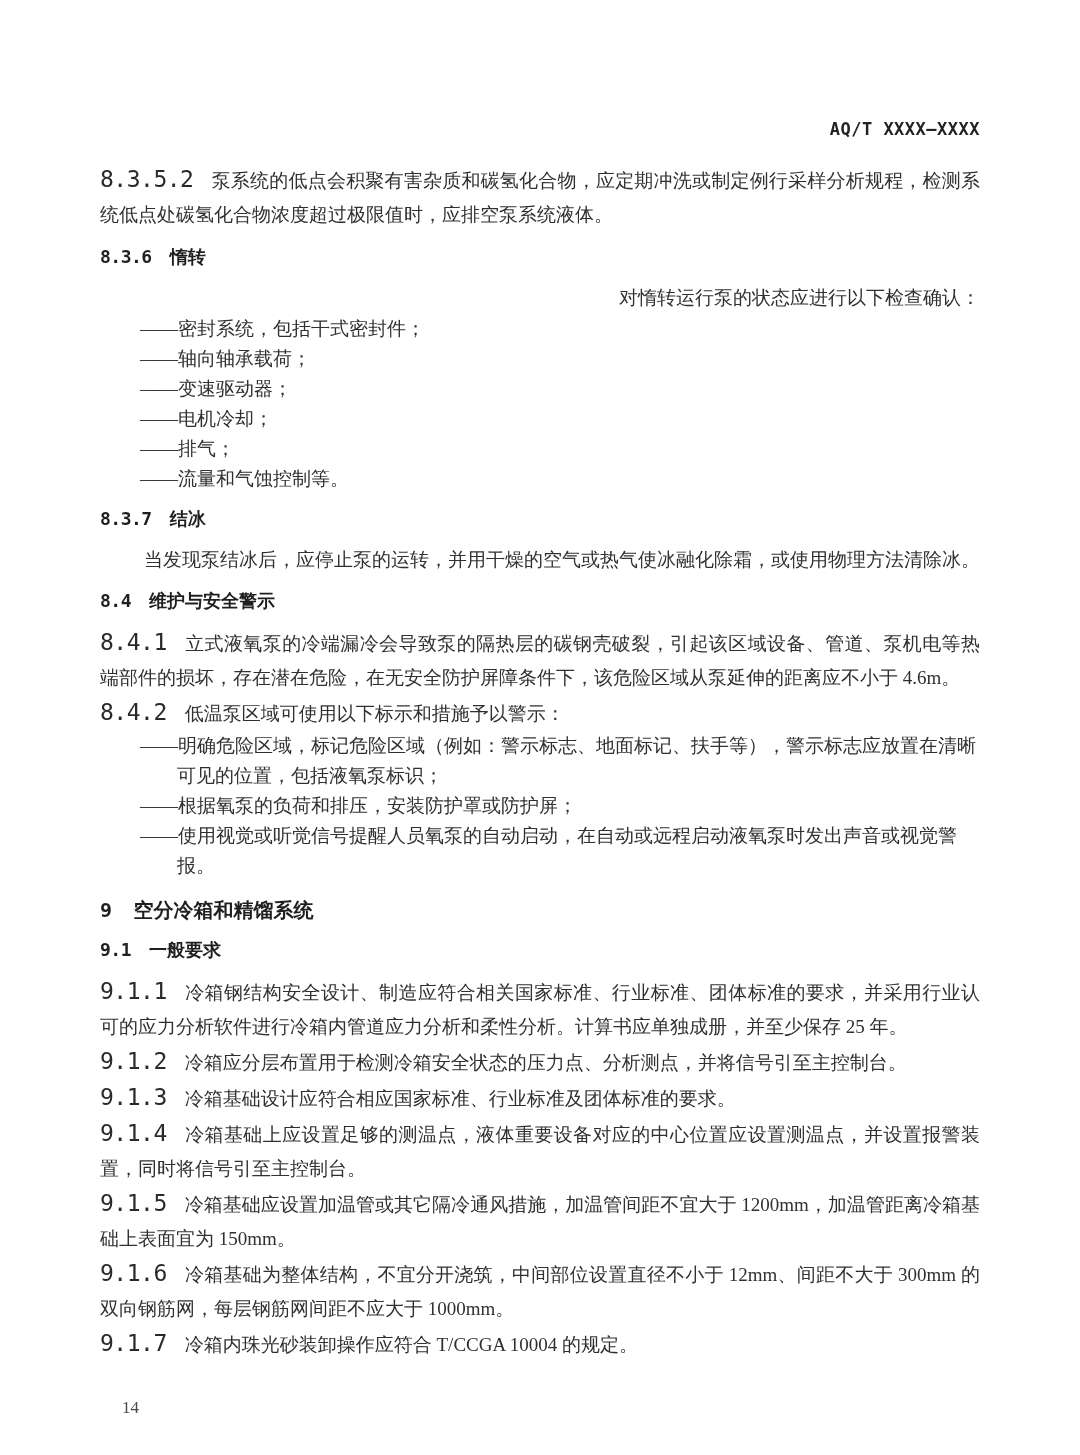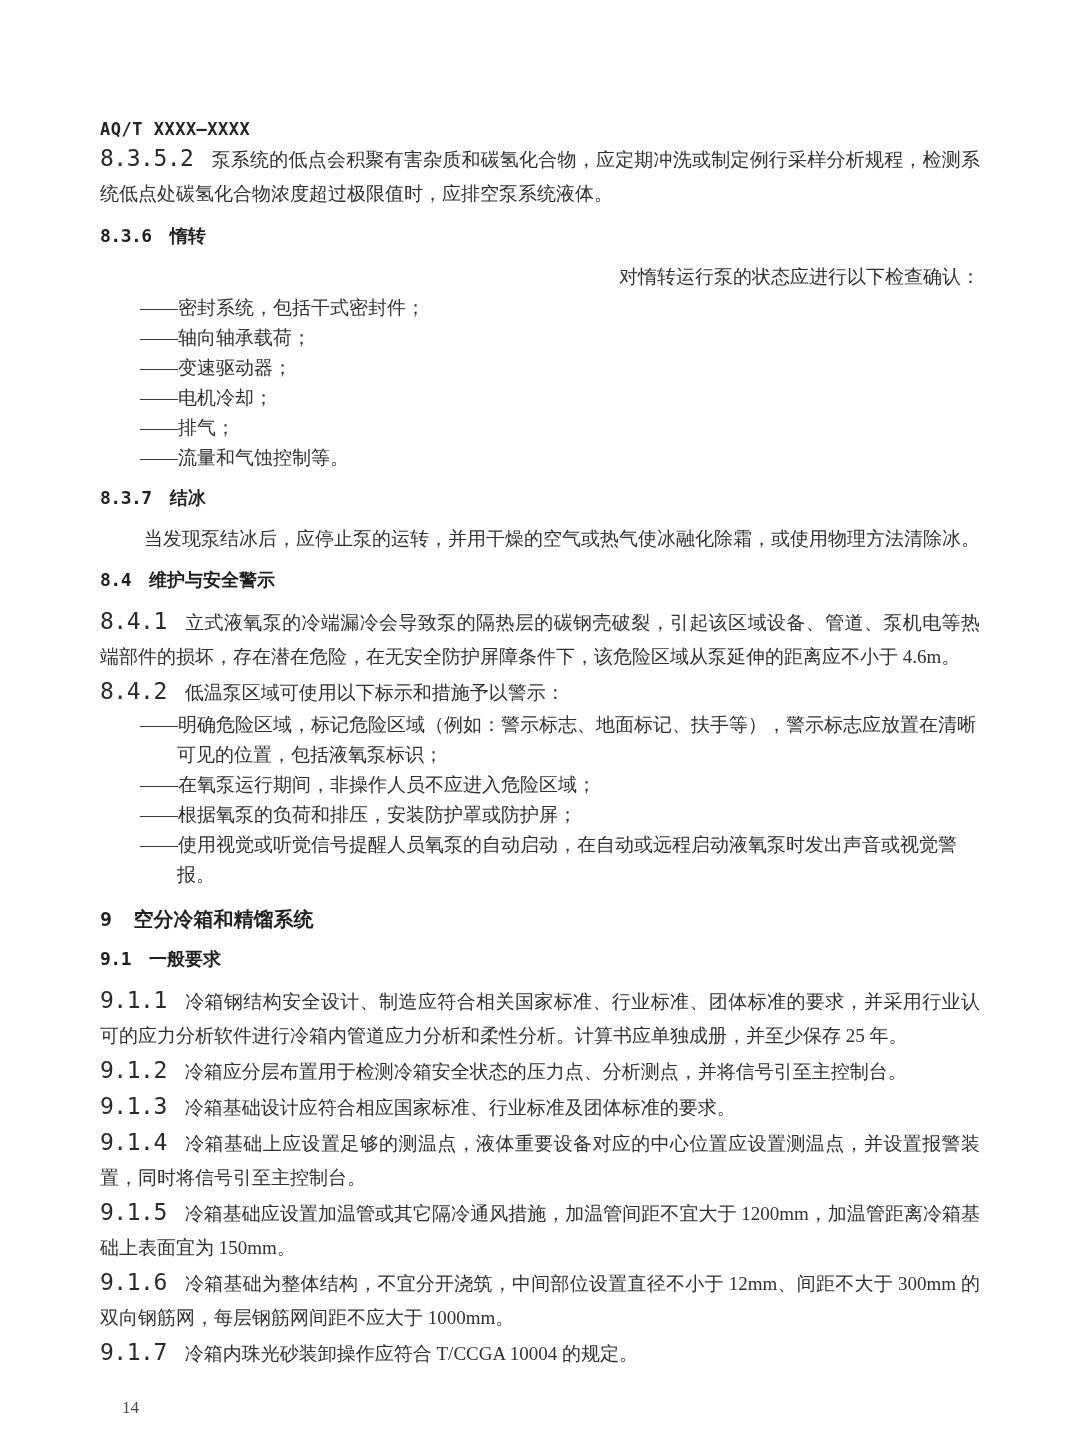--- a/index.html
+++ b/index.html
@@ -21,21 +21,22 @@
     overflow: hidden;
   }
   .doc-header {
     font-family: "DejaVu Sans Mono", "Liberation Mono", monospace;
     font-size: 17px;
     font-weight: 600;
     letter-spacing: 0.5px;
     color: #222222;
     height: 22px;
     line-height: 22px;
-    margin-bottom: 1px;
+    margin-bottom: 22px;
+    text-align: right;
   }
   .doc-body { width: 880px; }
 
   .block { margin: 0; font-weight: normal; }
 
   
   p.numbered {
     line-height: 34px;
     text-align: justify;
     text-justify: inter-ideograph;
@@ -116,21 +117,20 @@
       <p class="block dash"><span class="txt">——变速驱动器；</span></p>
       <p class="block dash"><span class="txt">——电机冷却；</span></p>
       <p class="block dash"><span class="txt">——排气；</span></p>
       <p class="block dash"><span class="txt">——流量和气蚀控制等。</span></p>
       <h4 class="block heading"><span class="num">8.3.7</span><span class="txt">结冰</span></h4>
       <p class="block indent"><span class="txt">当发现泵结冰后，应停止泵的运转，并用干燥的空气或热气使冰融化除霜，或使用物理方法清除冰。</span></p>
       <h3 class="block section"><span class="num">8.4</span><span class="txt">维护与安全警示</span></h3>
       <p class="block numbered"><span class="num">8.4.1</span><span class="txt">立式液氧泵的冷端漏冷会导致泵的隔热层的碳钢壳破裂，引起该区域设备、管道、泵机电等热端部件的损坏，存在潜在危险，在无安全防护屏障条件下，该危险区域从泵延伸的距离应不小于 4.6m。</span></p>
       <p class="block numbered"><span class="num">8.4.2</span><span class="txt">低温泵区域可使用以下标示和措施予以警示：</span></p>
       <p class="block dash"><span class="txt">——明确危险区域，标记危险区域（例如：警示标志、地面标记、扶手等），警示标志应放置在清晰可见的位置，包括液氧泵标识；</span></p>
-      <p class="block dash"><span class="txt">——在氧泵运行期间，非操作人员不应进入危险区域；</span></p>
       <p class="block dash"><span class="txt">——根据氧泵的负荷和排压，安装防护罩或防护屏；</span></p>
       <p class="block dash"><span class="txt">——使用视觉或听觉信号提醒人员氧泵的自动启动，在自动或远程启动液氧泵时发出声音或视觉警报。</span></p>
       <h2 class="block chapter"><span class="num">9</span><span class="txt">空分冷箱和精馏系统</span></h2>
       <h3 class="block section"><span class="num">9.1</span><span class="txt">一般要求</span></h3>
       <p class="block numbered"><span class="num">9.1.1</span><span class="txt">冷箱钢结构安全设计、制造应符合相关国家标准、行业标准、团体标准的要求，并采用行业认可的应力分析软件进行冷箱内管道应力分析和柔性分析。计算书应单独成册，并至少保存 25 年。</span></p>
       <p class="block numbered"><span class="num">9.1.2</span><span class="txt">冷箱应分层布置用于检测冷箱安全状态的压力点、分析测点，并将信号引至主控制台。</span></p>
       <p class="block numbered"><span class="num">9.1.3</span><span class="txt">冷箱基础设计应符合相应国家标准、行业标准及团体标准的要求。</span></p>
       <p class="block numbered"><span class="num">9.1.4</span><span class="txt">冷箱基础上应设置足够的测温点，液体重要设备对应的中心位置应设置测温点，并设置报警装置，同时将信号引至主控制台。</span></p>
       <p class="block numbered"><span class="num">9.1.5</span><span class="txt">冷箱基础应设置加温管或其它隔冷通风措施，加温管间距不宜大于 1200mm，加温管距离冷箱基础上表面宜为 150mm。</span></p>
       <p class="block numbered"><span class="num">9.1.6</span><span class="txt">冷箱基础为整体结构，不宜分开浇筑，中间部位设置直径不小于 12mm、间距不大于 300mm 的双向钢筋网，每层钢筋网间距不应大于 1000mm。</span></p>

